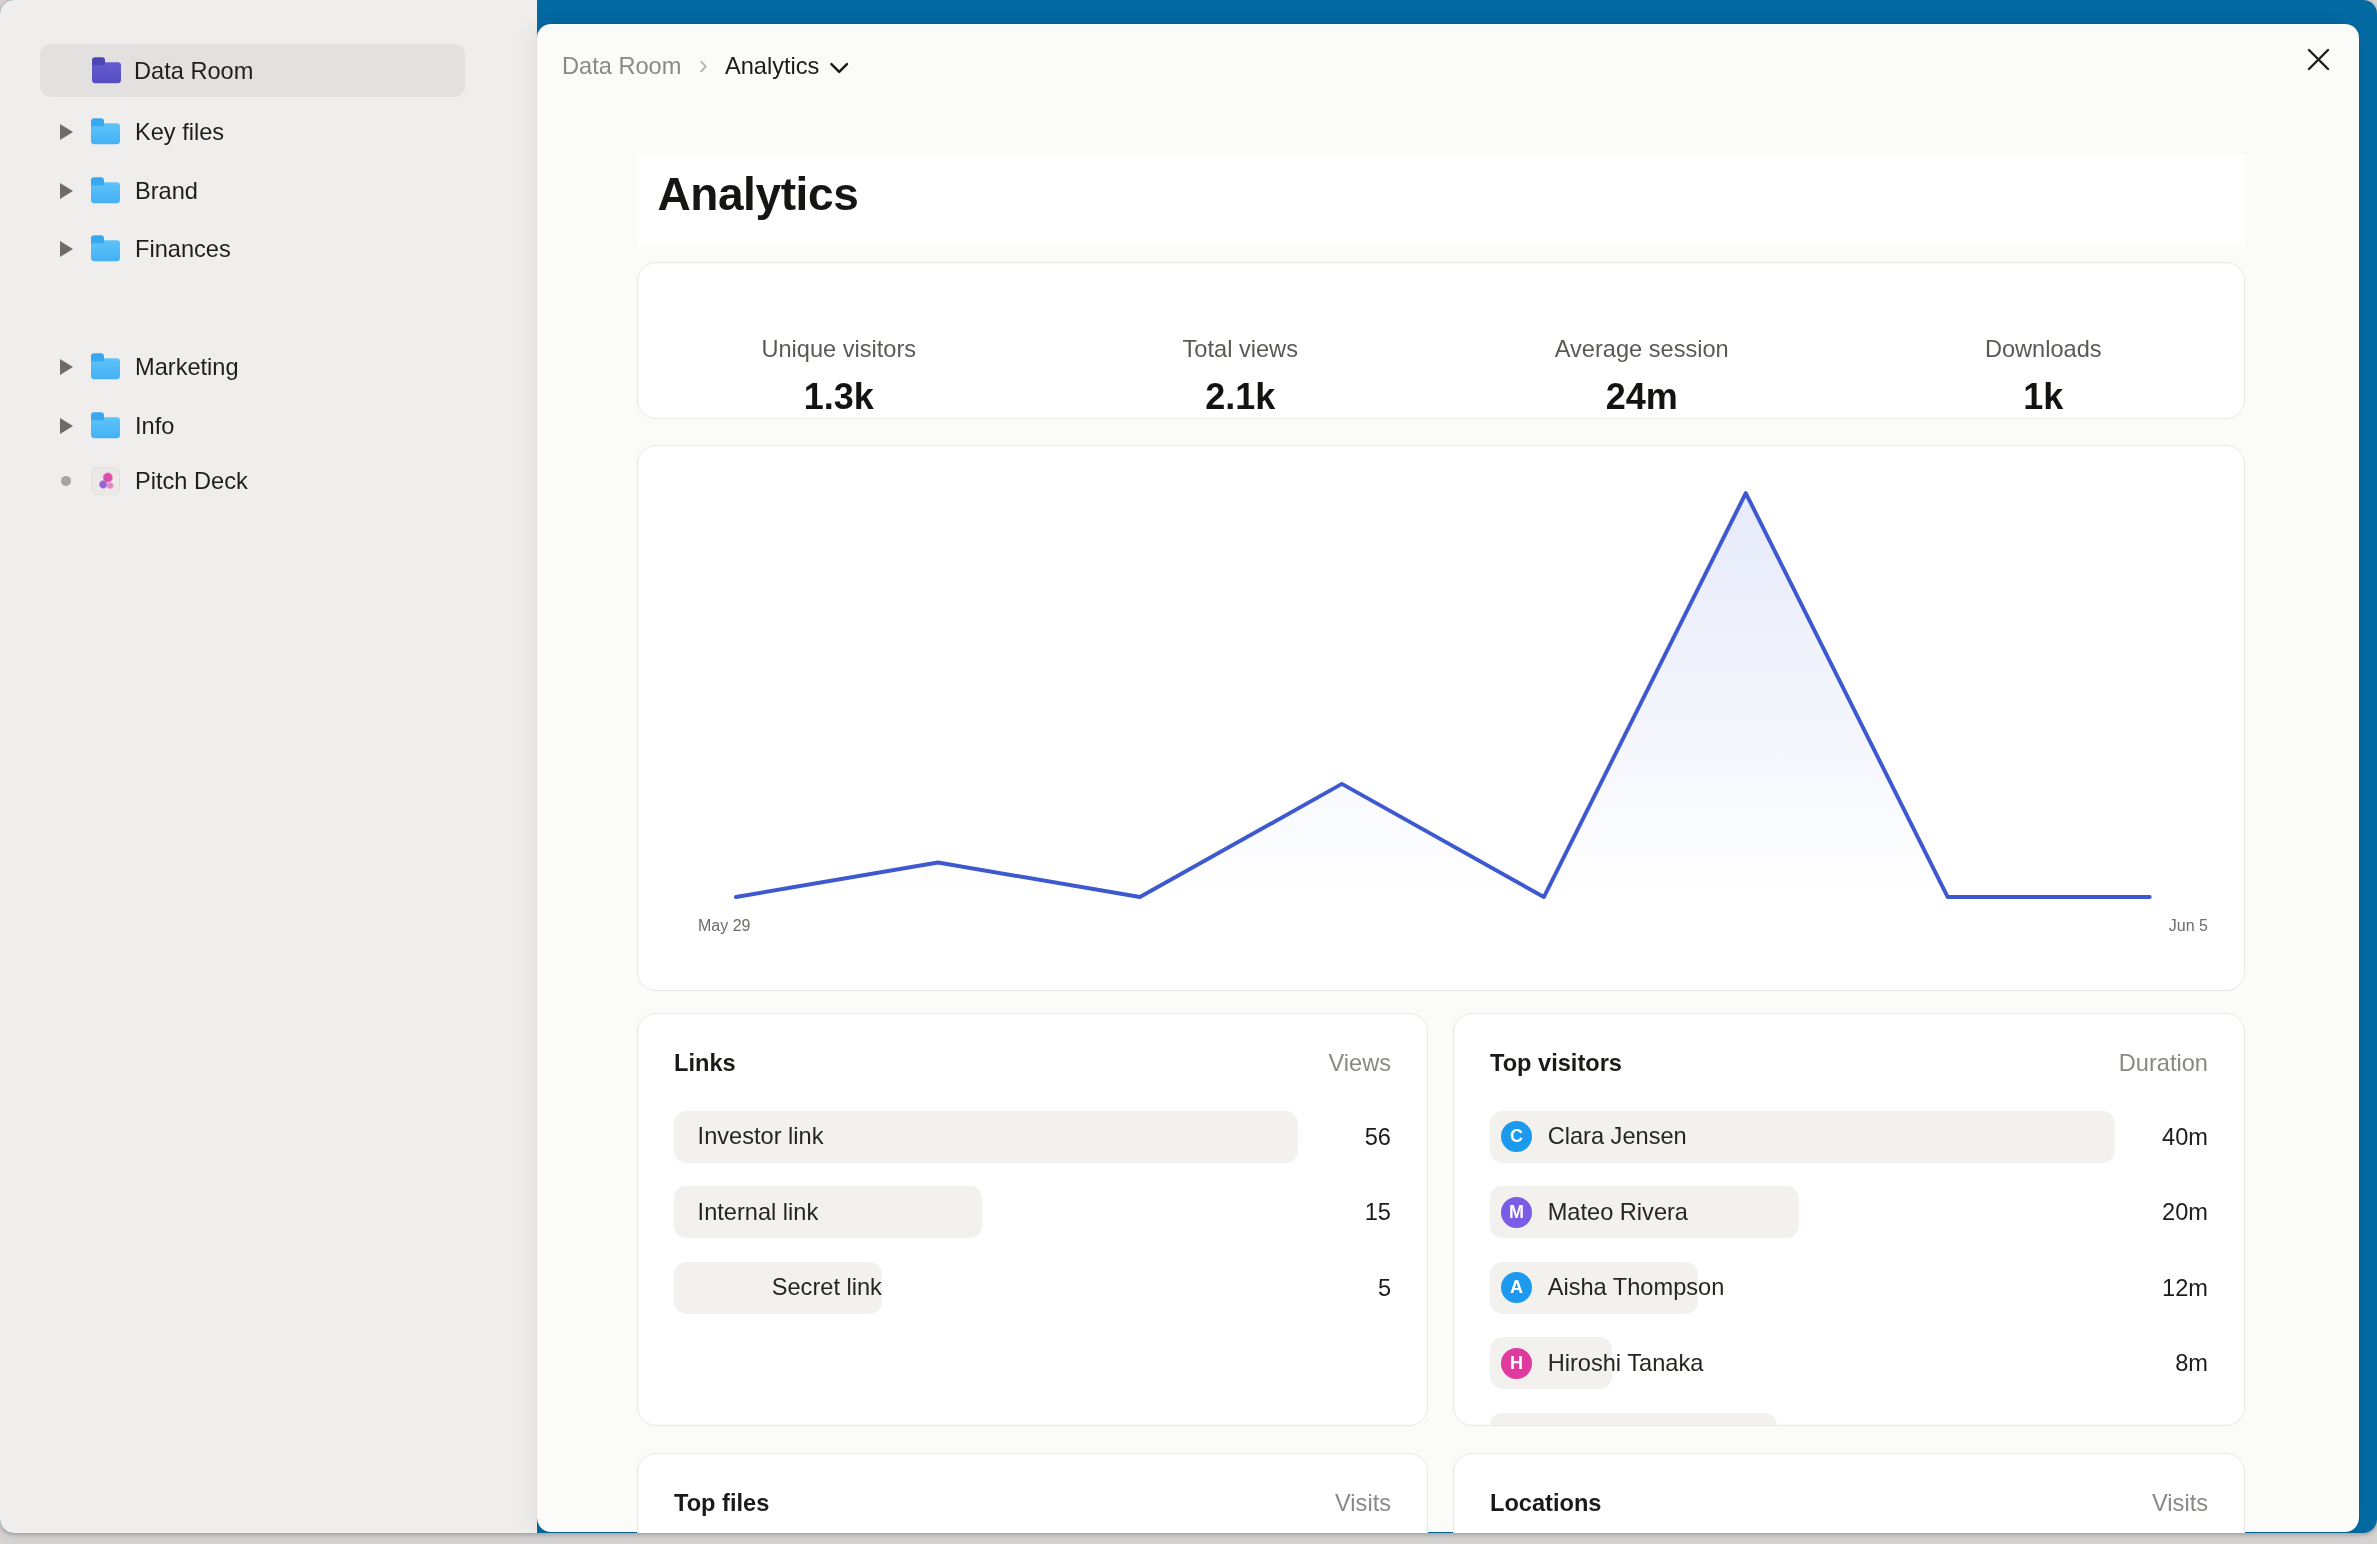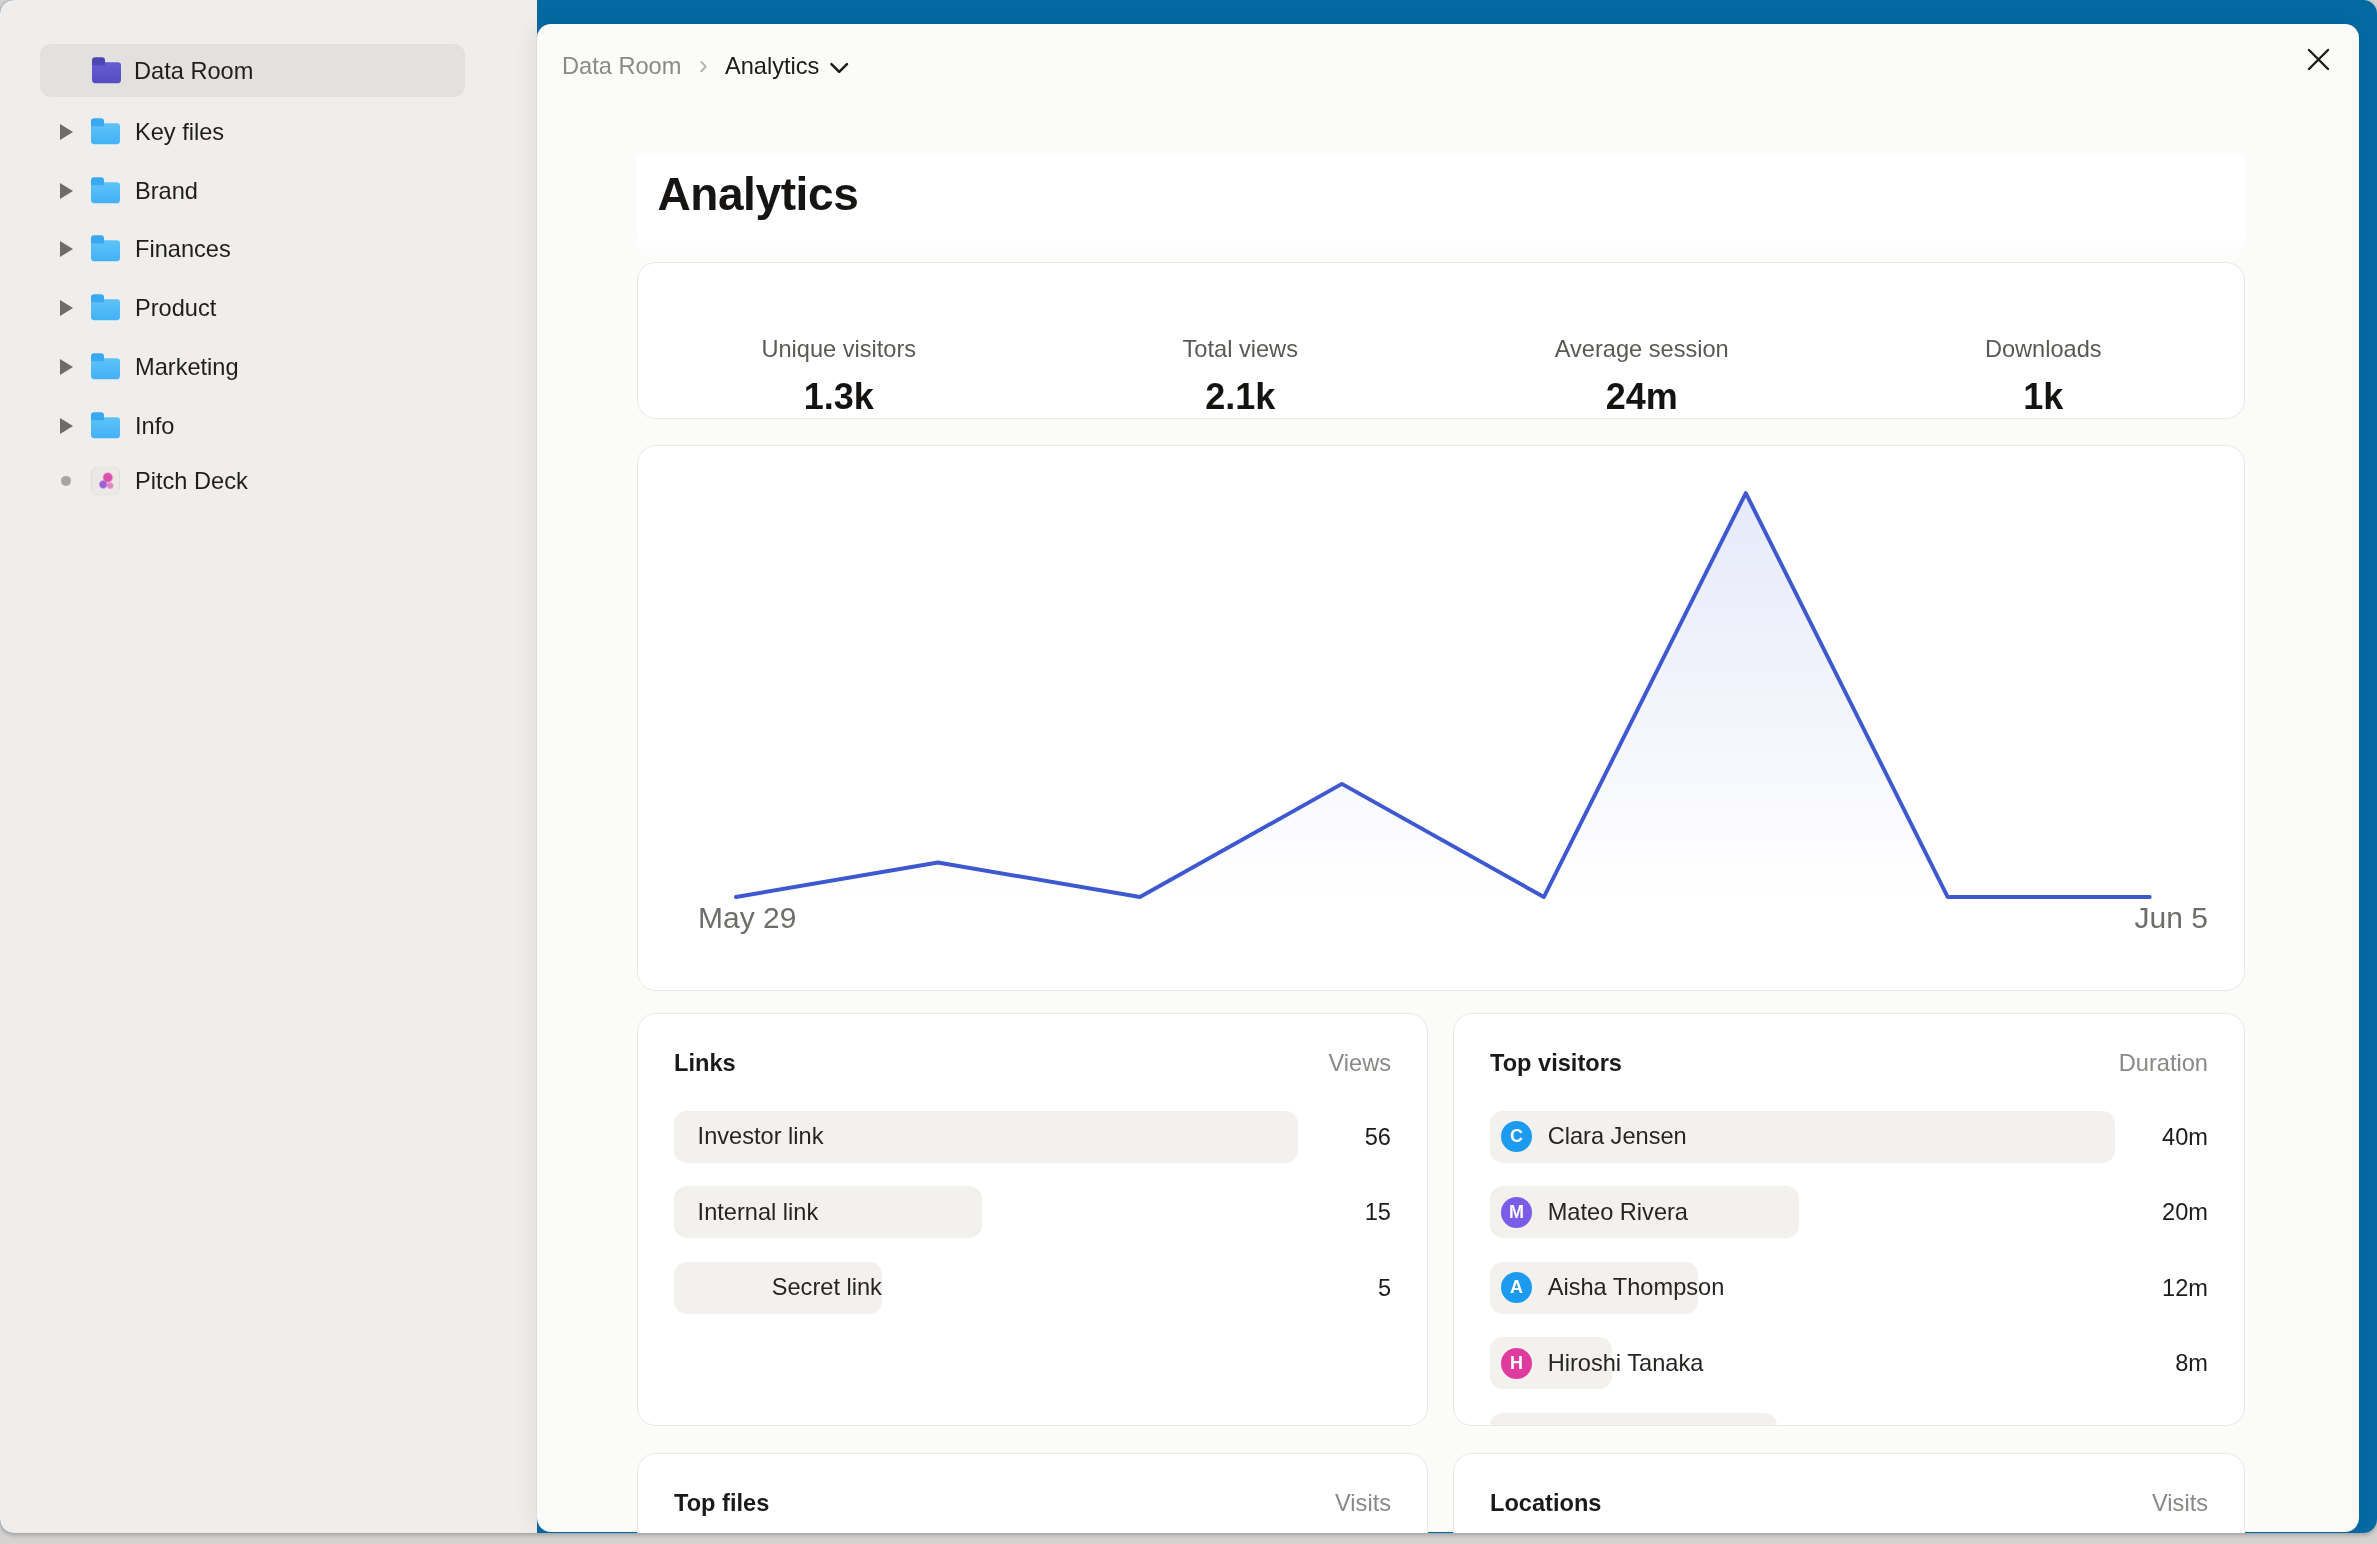--- a/index.html
+++ b/index.html
@@ -82,21 +82,21 @@
   .card{
     position:absolute;background:#ffffff;border:1.6px solid #eae8e5;
     border-radius:19px;box-sizing:border-box;
   }
   .stats-card{left:100px;top:238px;width:1608px;height:157px;display:flex;align-items:flex-end;}
   .stat{flex:1;display:flex;flex-direction:column;align-items:center;gap:12.6px;}
   .stat-label{font-size:23.6px;color:#5b5955;}
   .stat-value{font-size:36px;font-weight:700;color:#141311;}
   .chart-card{left:100px;top:421px;width:1608px;height:546px;overflow:hidden;}
   .chart-card svg{position:absolute;left:0;top:0;}
-  .axis-label{position:absolute;bottom:55px;font-size:30px;color:#6f6d69;}
+  .axis-label{position:absolute;bottom:55px;font-size:16px;color:#6f6d69;}
   .axis-label.left{left:60px;}
   .axis-label.right{right:36px;}
   .list-card{top:989px;height:413px;overflow:hidden;}
   .links-pos{left:100px;width:791px;}
   .visitors-pos{left:916px;width:792px;}
   .files-pos{left:100px;top:1429px;width:791px;height:220px;overflow:hidden;}
   .locations-pos{left:916px;top:1429px;width:792px;height:220px;overflow:hidden;}
   .card-head{
     position:absolute;left:36px;right:36px;top:36px;
     display:flex;justify-content:space-between;align-items:center;
@@ -145,25 +145,20 @@
       <span class="folder blue"></span>
       <span class="side-label">Brand</span>
     </div>
 
     <div class="side-row" style="top:222px;">
       <span class="disclosure"></span>
       <span class="folder blue"></span>
       <span class="side-label">Finances</span>
     </div>
 
-    <div class="side-row" style="top:281px;">
-      <span class="disclosure"></span>
-      <span class="folder blue"></span>
-      <span class="side-label">Product</span>
-    </div>
 
     <div class="side-row" style="top:399px;">
       <span class="disclosure"></span>
       <span class="folder blue"></span>
       <span class="side-label">Info</span>
     </div>
 
     <div class="side-row" style="top:340px;">
       <span class="disclosure"></span>
       <span class="folder blue"></span>

